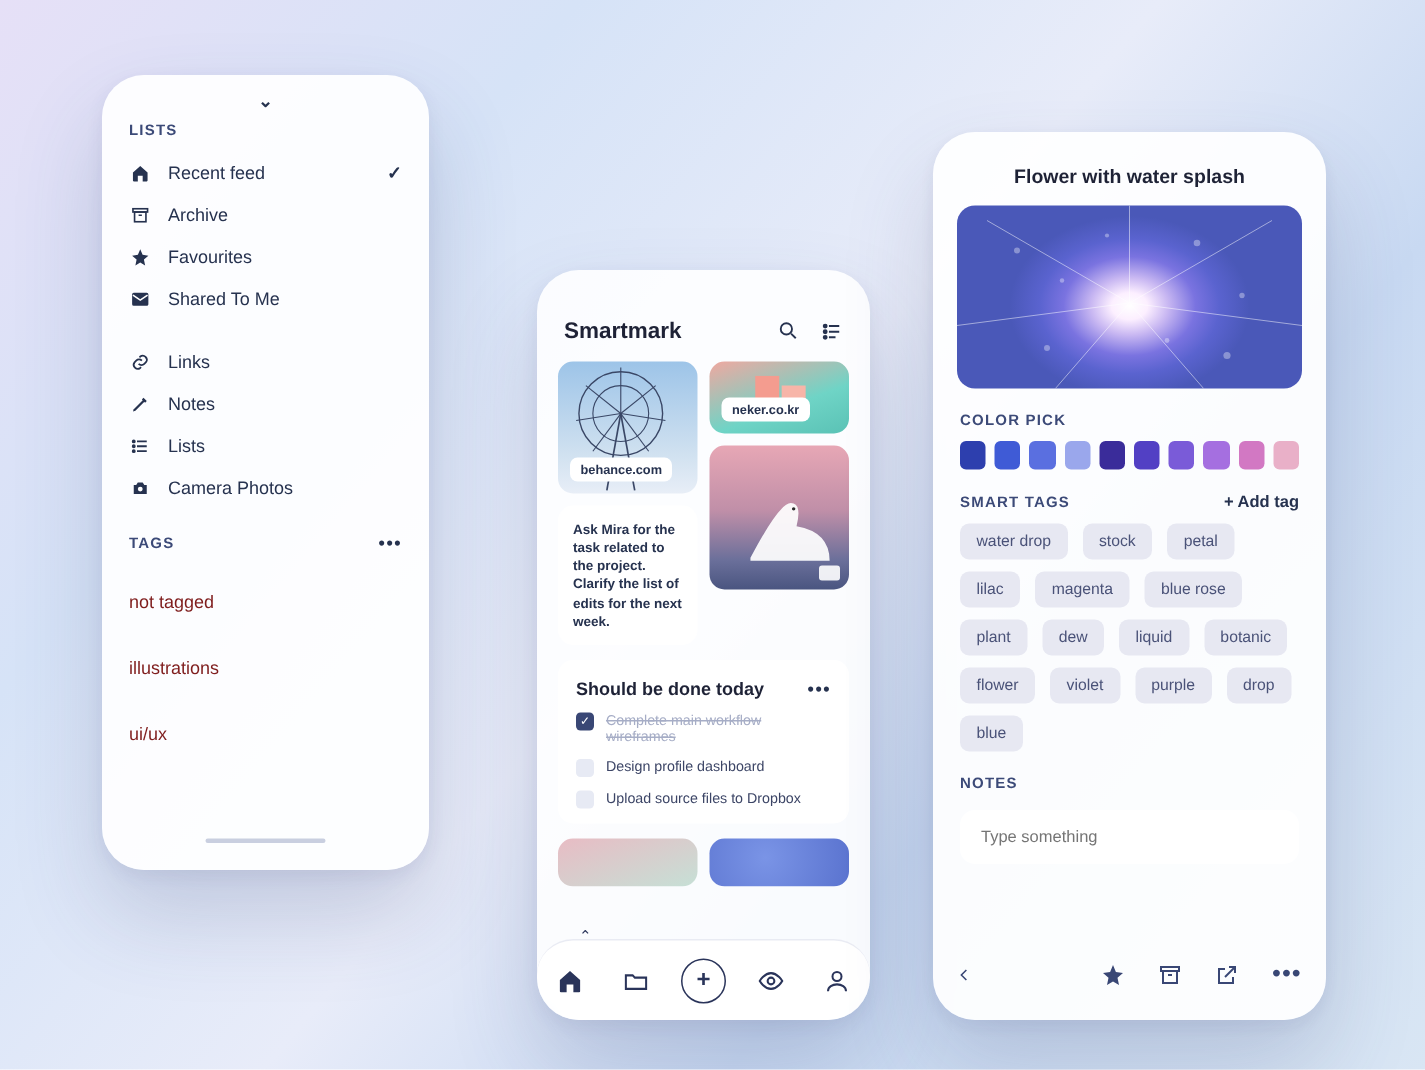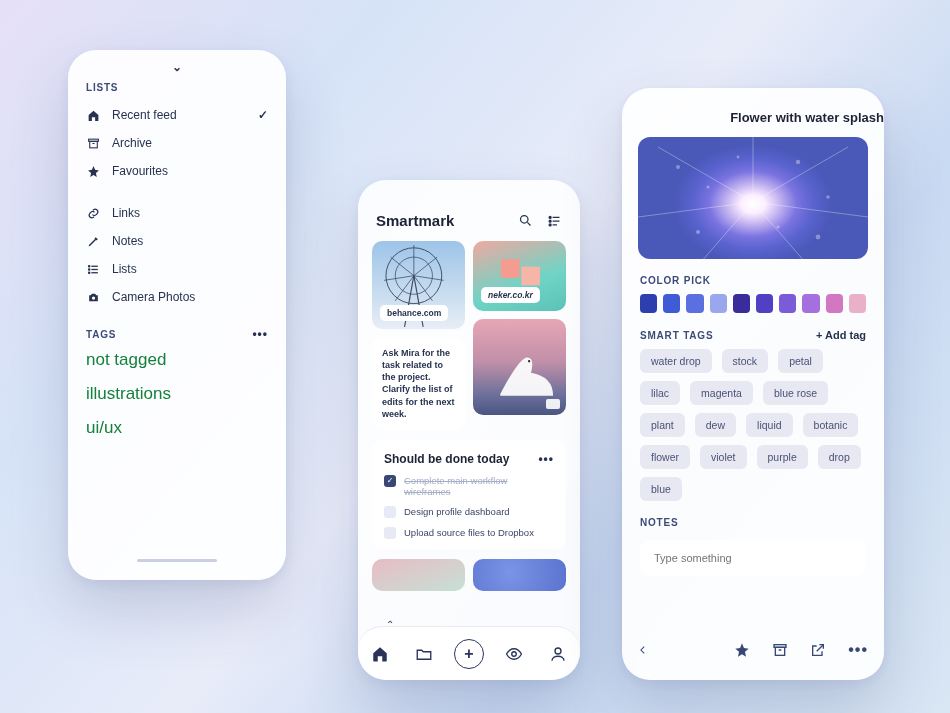--- a/index.html
+++ b/index.html
@@ -26,21 +26,21 @@
     padding: 4px 18px 8px;
   }
   .p1-item {
     display:flex; align-items:center; gap:12px;
     padding: 7px 18px; color:#26324f; font-size:12px; cursor:pointer;
   }
   .p1-item .ico { width:14px; display:flex; justify-content:center; color:#26324f; }
   .p1-item .chk { margin-left:auto; font-weight:bold; color:#26324f; }
   .p1-tag-row { display:flex; align-items:center; padding:2px 18px; }
   .p1-tag-row .dots { margin-left:auto; color:#26324f; letter-spacing:1px; font-size:12px; font-weight:bold;}
-  .p1-tag { padding:7px 18px; font-size:17px; color:#15803d; cursor:pointer; }
+  .p1-tag { padding:7px 18px; font-size:12px; color:#7f1d1d; cursor:pointer;margin-top:16px; }
   .p1-scroll { position:absolute; left:50%; transform:translateX(-50%); bottom:18px; width:80px; height:3px; border-radius:2px; background:#c9cfe0; }
   svg { display:block; }
 
   
   #phone2 { left: 358px; top: 180px; width: 222px; height: 500px; background:rgba(255,255,255,0.88); }
   .p2-top { display:flex; align-items:center; padding: 32px 18px 12px; }
   .p2-title { font-size:15px; font-weight:700; color:#1e2236; }
   .p2-actions { margin-left:auto; display:flex; gap:14px; color:#26324f; }
   .p2-grid { display:flex; gap:8px; padding:0 14px; }
   .p2-col { flex:1; display:flex; flex-direction:column; gap:8px; }
@@ -68,21 +68,21 @@
     display:flex; align-items:center; justify-content:space-around;
     border-top:1px solid rgba(200,205,225,0.4);
     border-radius: 24px 24px 28px 28px;
   }
   .p2-nav .nbtn { width:28px; height:28px; display:flex; align-items:center; justify-content:center; color:#2a345a; cursor:pointer; }
   .p2-nav .add { width:30px; height:30px; border:1.5px solid #2a345a; border-radius:50%; font-size:16px; font-weight:600; }
   .p2-home-caret { position:absolute; left:0; right:0; bottom:50px; display:flex; justify-content:flex-start; padding-left:28px; color:#2a345a; font-size:10px; }
 
   
   #phone3 { left: 622px; top: 88px; width: 262px; height: 592px; }
-  .p3-title { text-align:right; font-size:13px; font-weight:700; color:#1e2236; padding:22px 0 12px; }
+  .p3-title { text-align:center; font-size:13px; font-weight:700; color:#1e2236; padding:22px 0 12px; }
   .p3-hero { margin:0 16px; height:122px; border-radius:12px; background:
     radial-gradient(ellipse 80px 60px at 50% 55%, #ffffff 0%, #fcefff 15%, #c9b8f2 32%, #7a73e0 55%, #5a63cf 75%, #4a58b8 100%);
     position:relative; overflow:hidden;
   }
   .p3-section { font-size:10px; letter-spacing:0.8px; color:#3c4a78; font-weight:600; padding:16px 18px 8px; display:flex; align-items:center; }
   .p3-section .add { margin-left:auto; font-size:11px; color:#26324f; font-weight:700; letter-spacing:0; }
   .p3-swatches { display:flex; gap:6px; padding:0 18px; }
   .p3-sw { width:19px; height:19px; border-radius:4px; }
   .p3-tags { display:flex; flex-wrap:wrap; gap:8px 10px; padding:0 18px; }
   .p3-tag { background:#e7e8f2; color:#4a5278; font-size:10.5px; padding:6px 11px; border-radius:6px; cursor:pointer; }
@@ -124,20 +124,29 @@
       </span>
     <span>Archive</span>
   </div>
   <div class="p1-item">
     <span class="ico">
         <svg width="13" height="13" viewBox="0 0 24 24" fill="#26324f">
           <path d="M12 2l2.9 6.9L22 10l-5.5 4.8L18 22l-6-3.5L6 22l1.5-7.2L2 10l7.1-1.1z"></path>
         </svg>
       </span>
     <span>Favourites</span>
+  </div>
+  <div class="p1-item">
+    <span class="ico">
+        <svg width="13" height="13" viewBox="0 0 24 24" fill="none" stroke="#26324f" stroke-width="2">
+          <rect x="3" y="5" width="18" height="14" rx="1" fill="#26324f"></rect>
+          <path d="M3 7l9 6 9-6" stroke="#fff"></path>
+        </svg>
+      </span>
+    <span>Shared To Me</span>
   </div>
 
   <div style="height:14px"></div>
   <div class="p1-item">
     <span class="ico">
         <svg width="13" height="13" viewBox="0 0 24 24" fill="none" stroke="#26324f" stroke-width="2.2">
           <path d="M10 14a5 5 0 0 0 7 0l2-2a5 5 0 0 0-7-7l-1 1"></path>
           <path d="M14 10a5 5 0 0 0-7 0l-2 2a5 5 0 0 0 7 7l1-1"></path>
         </svg>
       </span>
@@ -227,21 +236,21 @@
             <line x1="45" y1="45" x2="20" y2="25"></line>
           </g>
           <line x1="45" y1="45" x2="35" y2="100" stroke="#3a4766" stroke-width="1.2"></line>
           <line x1="45" y1="45" x2="55" y2="100" stroke="#3a4766" stroke-width="1.2"></line>
         </svg>
         <div class="p2-badge" style="left:8px; bottom:8px;">behance.com</div>
       </div>
       <div class="p2-note">Ask Mira for the task related to the project. Clarify the list of edits for the next week.</div>
     </div>
     <div class="p2-col">
-      <div class="p2-card" style="height:70px; background:linear-gradient(160deg,#f0a8a0 0%, #6fd4c6 60%, #5ac2b5 100%); position:relative;font-style:italic;">
+      <div class="p2-card" style="height:48px; background:linear-gradient(160deg,#f0a8a0 0%, #6fd4c6 60%, #5ac2b5 100%); position:relative;">
         <svg width="100%" height="100%" viewBox="0 0 100 60">
             <rect x="30" y="12" width="20" height="20" fill="#f49c8f"></rect>
             <rect x="52" y="20" width="20" height="20" fill="#f7b5a8"></rect>
           </svg>
         <div class="p2-badge" style="left:8px; bottom:8px;">neker.co.kr</div>
       </div>
       <div class="p2-card" style="height:96px; background:linear-gradient(180deg,#e7a7b5 0%, #c08fa8 45%, #6a6f9a 80%, #4a5580 100%); position:relative;">
         <svg width="100%" height="100%" viewBox="0 0 100 100" preserveAspectRatio="xMidYMid slice">
           <path d="M30 78 Q 50 40 58 40 Q 66 40 62 56 Q 85 60 85 80 L 30 80 Z" fill="rgba(255,255,255,0.92)"></path>
           <circle cx="60" cy="44" r="1.2" fill="#2a2a2a"></circle>

